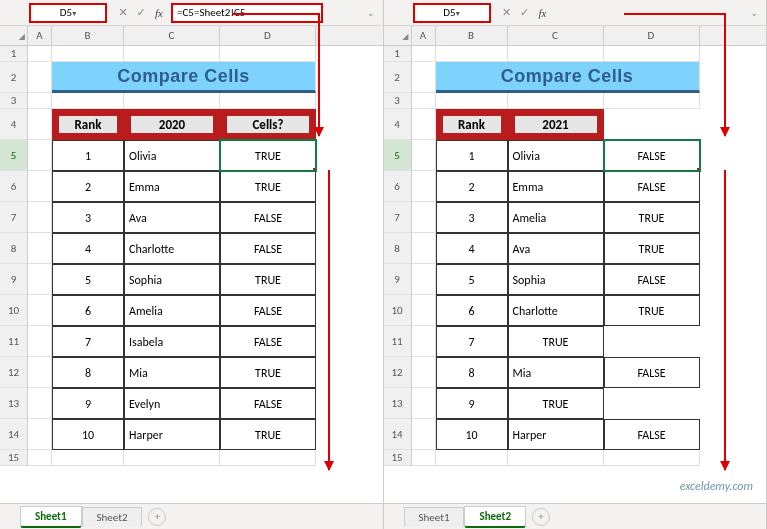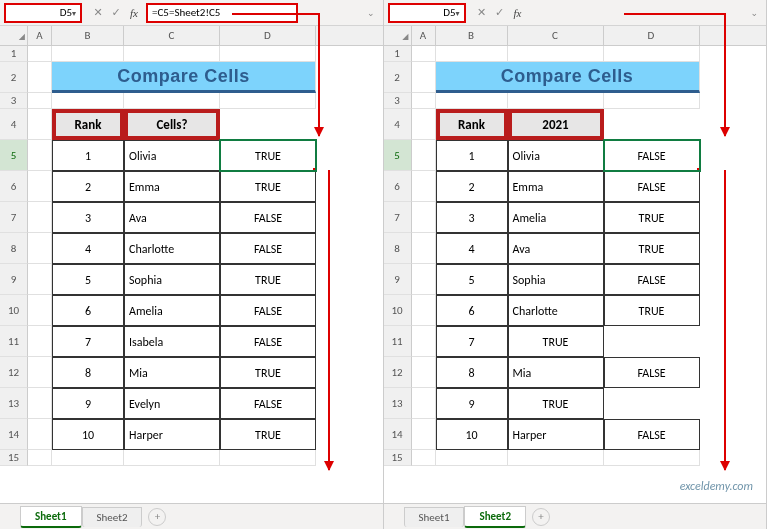--- a/index.html
+++ b/index.html
@@ -29,23 +29,24 @@
     padding: 2px 4px;
     gap: 4px;
   }
   .name-box {
     width: 78px;
     height: 20px;
     background: #fff;
     border: 2px solid #d00;
     display: flex;
     align-items: center;
-    justify-content: flex-end;
+    justify-content: center;
     padding: 0 4px;
     font-size: 11px;
+    margin-left: 25px;
   }
   .name-box .chev { font-size: 8px; color: #555; }
   .fb-icons { display: flex; gap: 2px; margin-left: 4px; }
   .fb-icon {
     width: 16px; height: 16px;
     display: flex; align-items: center; justify-content: center;
     color: #888; font-size: 11px;
   }
   .fb-icon.fx { font-style: italic; font-family: 'Times New Roman', serif; color: #444; }
   .formula-input {
@@ -131,21 +132,21 @@
     font-family: 'Segoe UI', sans-serif;
     font-size: 18px;
     font-weight: 600;
     color: #2e5d8e;
     border-bottom: 3px solid #2e5d8e;
     background: #7dd3fc;
     letter-spacing: 0.5px;
   }
   .hdr-cell {
     background: #e7e6e6;
-    border: 4px solid #b91c1c;
+    border: 7px solid #b91c1c;
     font-weight: 700;
     justify-content: center;
     font-size: 13px;
   }
   .data-cell {
     border: 1px solid #333;
     background: #fff;
   }
   .center { justify-content: center; }
   .active-cell {
@@ -272,20 +273,21 @@
           <div class="row-h">3</div>
           <div class="cell col-A"></div>
           <div class="cell col-B"></div>
           <div class="cell col-C"></div>
           <div class="cell col-D"></div>
         </div>
       <div class="row">
           <div class="row-h">4</div>
           <div class="cell col-A"></div>
         <div class="cell col-B hdr-cell">Rank</div>
+        <div class="cell col-C hdr-cell">2020</div>
         <div class="cell col-D hdr-cell">Cells?</div>
       </div>
       <div id="left-rows">
           <div class="row">
             <div class="row-h sel">5</div>
             <div class="cell col-A"></div>
             <div class="cell col-B data-cell center">1</div>
             <div class="cell col-C data-cell">Olivia</div>
             <div class="cell col-D data-cell center active-cell">TRUE<div class="fill-handle"></div></div>
           </div>

